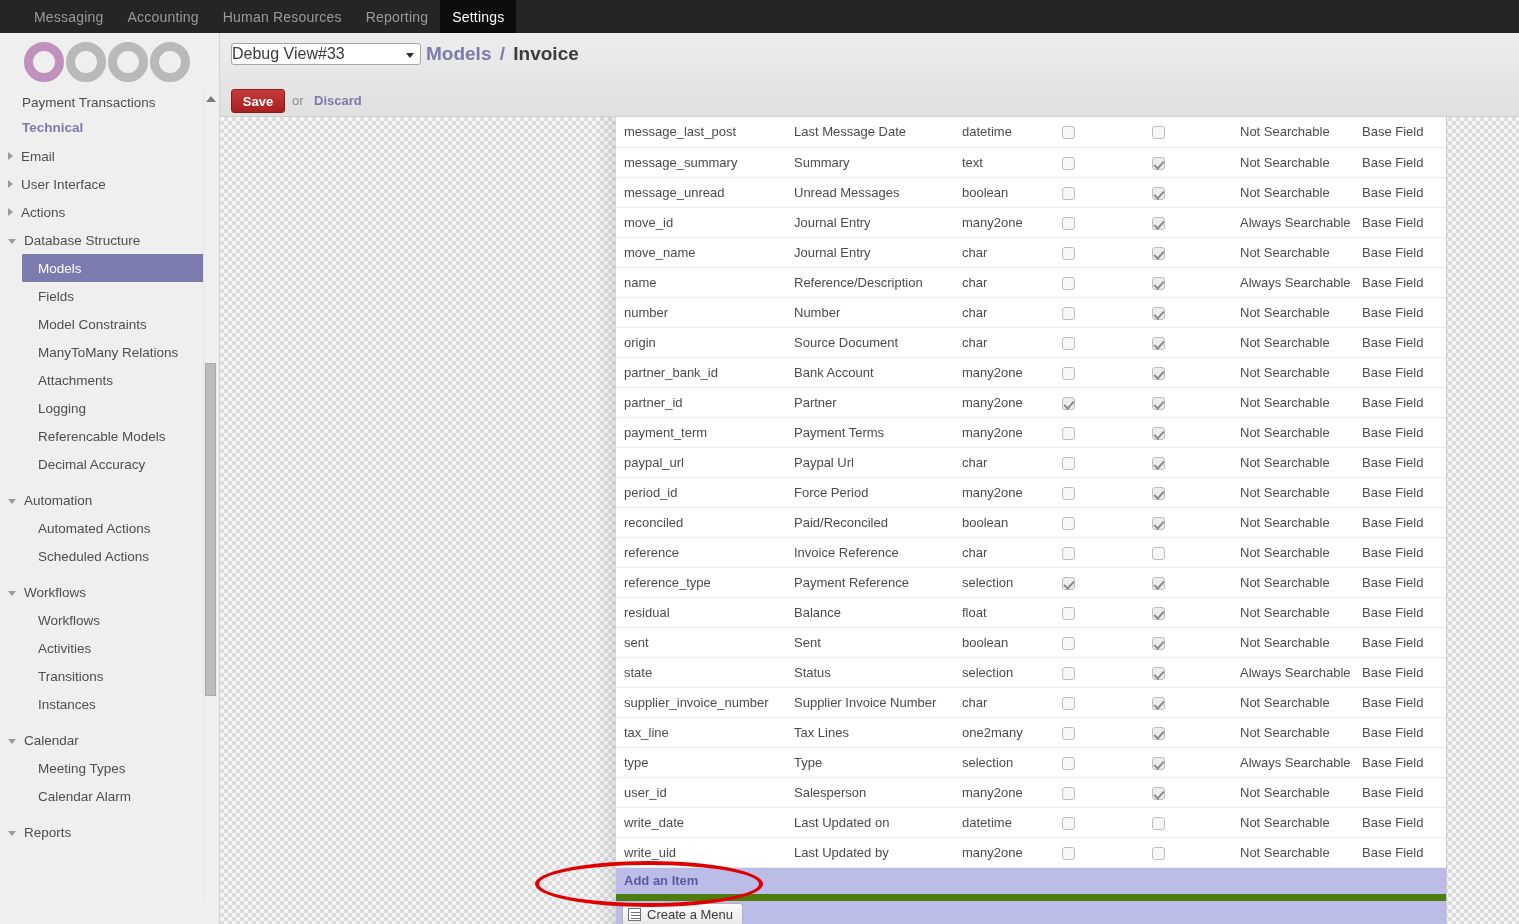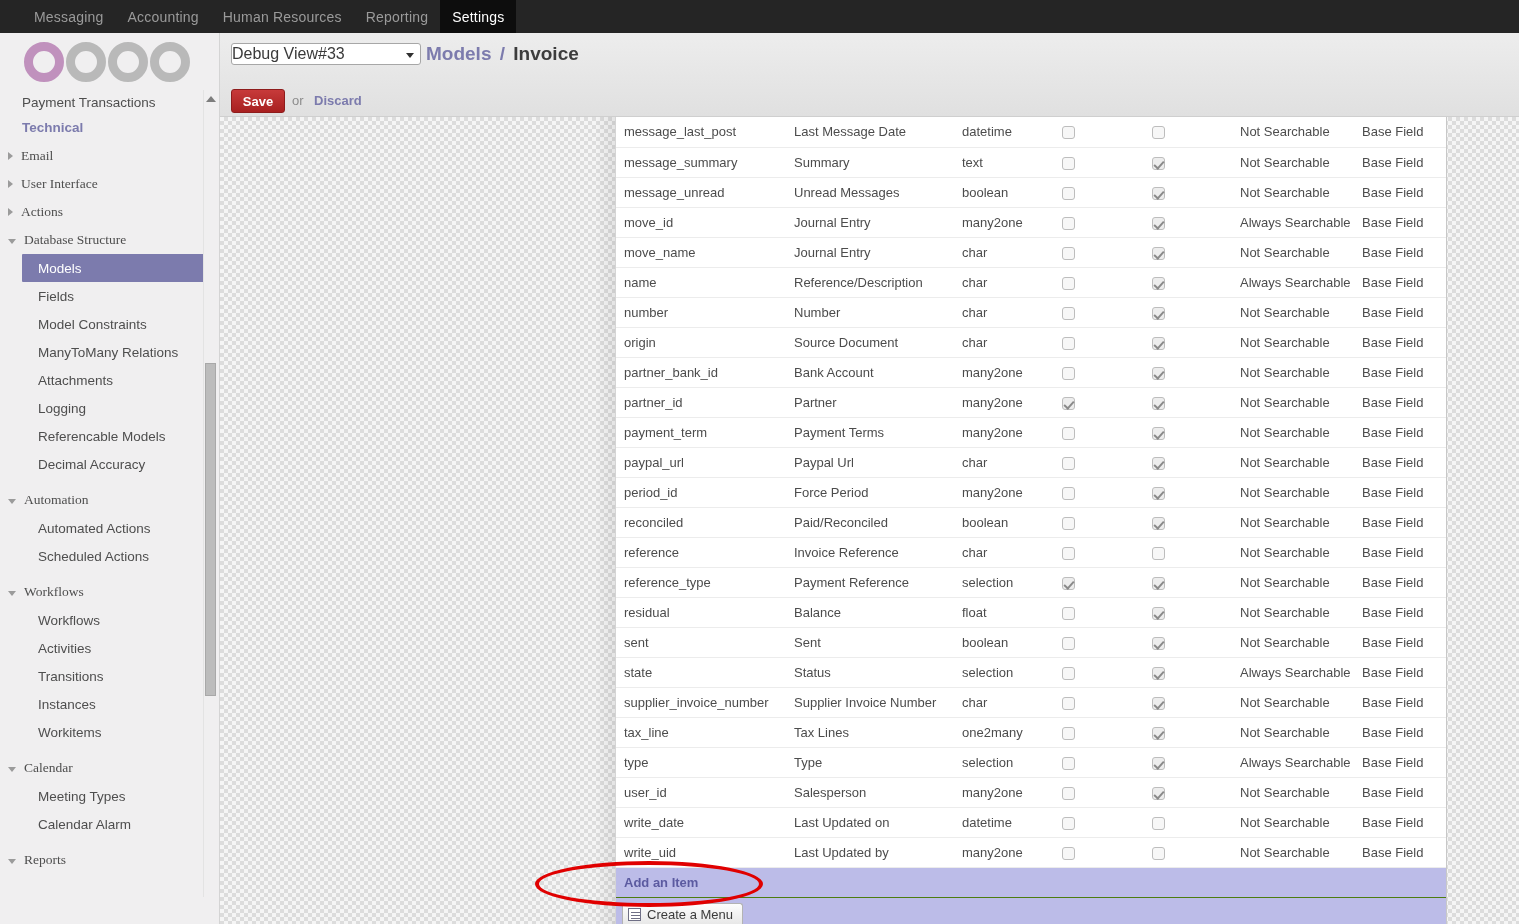--- a/index.html
+++ b/index.html
@@ -89,21 +89,21 @@
     white-space: nowrap;
     cursor: pointer;
   }
   .menu-row.firstcut { height: 22px; align-items: flex-end; padding-bottom: 2px; }
   .menu-row.section {
     color: #7c7bad;
     font-weight: bold;
     padding-left: 22px;
     height: 30px;
   }
-  .menu-row.group { padding-left: 6px; font-family: Liberation Serif, serif; }
+  .menu-row.group { padding-left: 6px; }
   .menu-row.leaf  { padding-left: 38px; }
   .menu-row.leaf.sel {
     background: #7c7bad;
     color: #ffffff;
     width: 184px;
     margin-left: 22px;
     padding-left: 16px;
     border-radius: 1px;
   }
   .tri {
@@ -277,21 +277,21 @@
     left: 3px; top: 1px;
     width: 4px; height: 8px;
     border: solid #8a8a8a;
     border-width: 0 2px 2px 0;
     transform: rotate(42deg);
   }
 
   
   tr.addrow td {
     background: #bcbce8;
-    border-bottom: 1px solid #4d7c0f;
+    border-bottom: 7px solid #4d7c0f;
     height: 30px;
   }
   .addlink {
     color: #5b5aa0;
     font-weight: bold;
     font-size: 13px;
     cursor: pointer;
   }
   tr.blankrow td {
     background: #bcbce8;
@@ -452,23 +452,20 @@
     </div>
     <div class="menu-row leaf">
       <span>Activities</span>
     </div>
     <div class="menu-row leaf">
       <span>Transitions</span>
     </div>
     <div class="menu-row leaf">
       <span>Instances</span>
     </div>
-    <div class="menu-row leaf">
-      <span>Workitems</span>
-    </div>
 
     <div class="spacer8"></div>
 
     <div class="menu-row group">
       <span class="tri down"></span>
       <span>Calendar</span>
     </div>
     <div class="menu-row leaf">
       <span>Meeting Types</span>
     </div>

